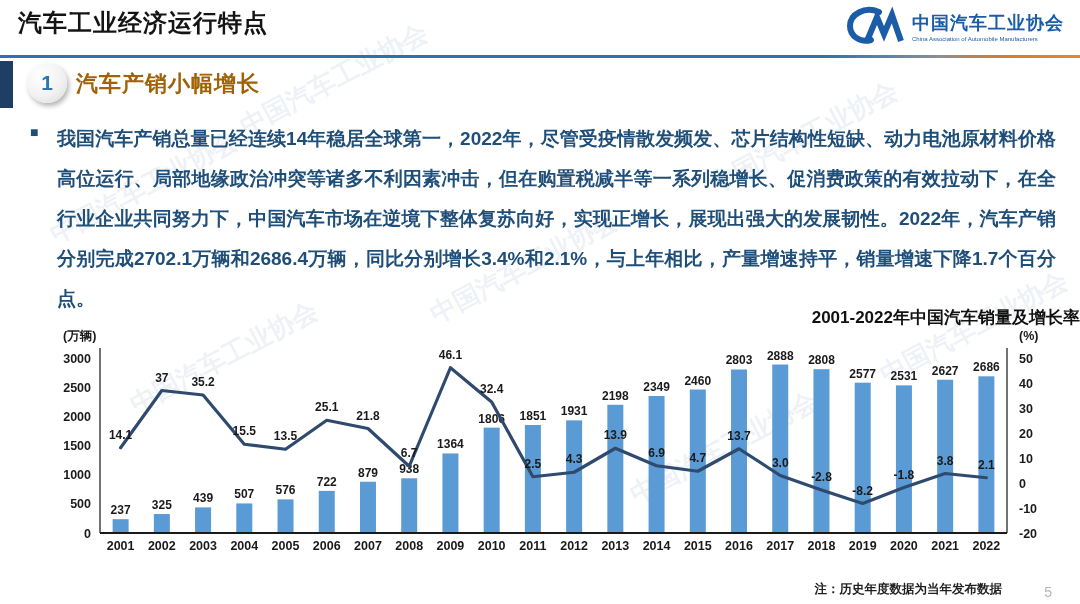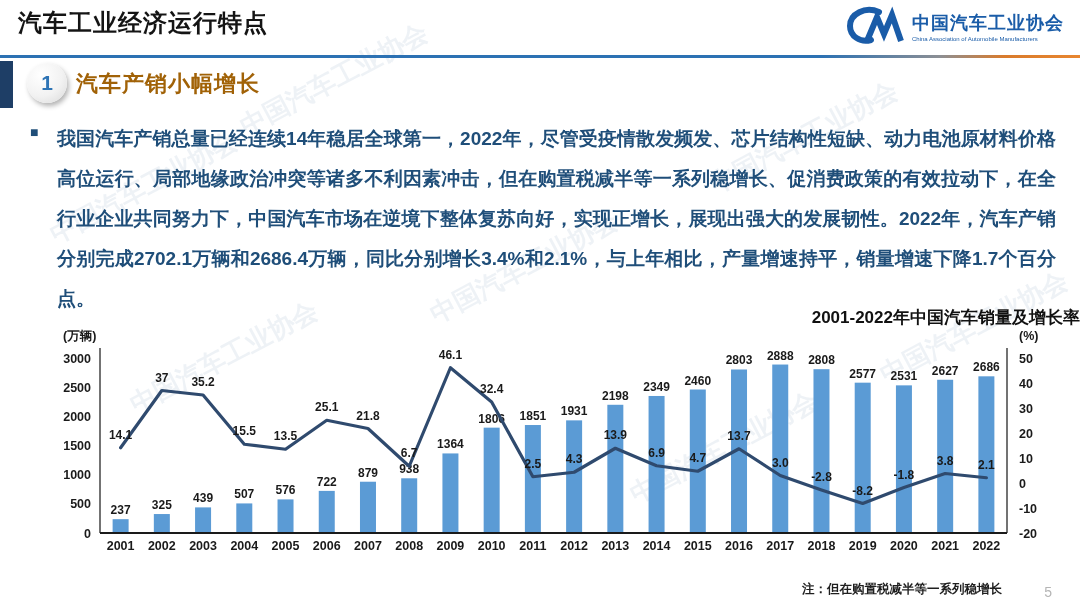--- a/index.html
+++ b/index.html
@@ -191,16 +191,16 @@
       <text x="642.7954545454545" y="134.25" text-anchor="middle" font-size="12" font-weight="bold" fill="#1a1a1a">4.7</text>
       <text x="684.0227272727273" y="111.74999999999999" text-anchor="middle" font-size="12" font-weight="bold" fill="#1a1a1a">13.7</text>
       <text x="725.25" y="138.5" text-anchor="middle" font-size="12" font-weight="bold" fill="#1a1a1a">3.0</text>
       <text x="766.4772727272727" y="153" text-anchor="middle" font-size="12" font-weight="bold" fill="#1a1a1a">-2.8</text>
       <text x="807.7045454545455" y="166.5" text-anchor="middle" font-size="12" font-weight="bold" fill="#1a1a1a">-8.2</text>
       <text x="848.9318181818181" y="150.5" text-anchor="middle" font-size="12" font-weight="bold" fill="#1a1a1a">-1.8</text>
       <text x="890.1590909090909" y="136.5" text-anchor="middle" font-size="12" font-weight="bold" fill="#1a1a1a">3.8</text>
       <text x="931.3863636363636" y="140.75" text-anchor="middle" font-size="12" font-weight="bold" fill="#1a1a1a">2.1</text>
     </svg>
 
-  <div class="note">注：但在购置税减半等一系列稳增长</div>
+  <div class="note">注：历史年度数据为当年发布数据</div>
   <div class="page-num">5</div>
 
 </div>
 
 </body></html>

